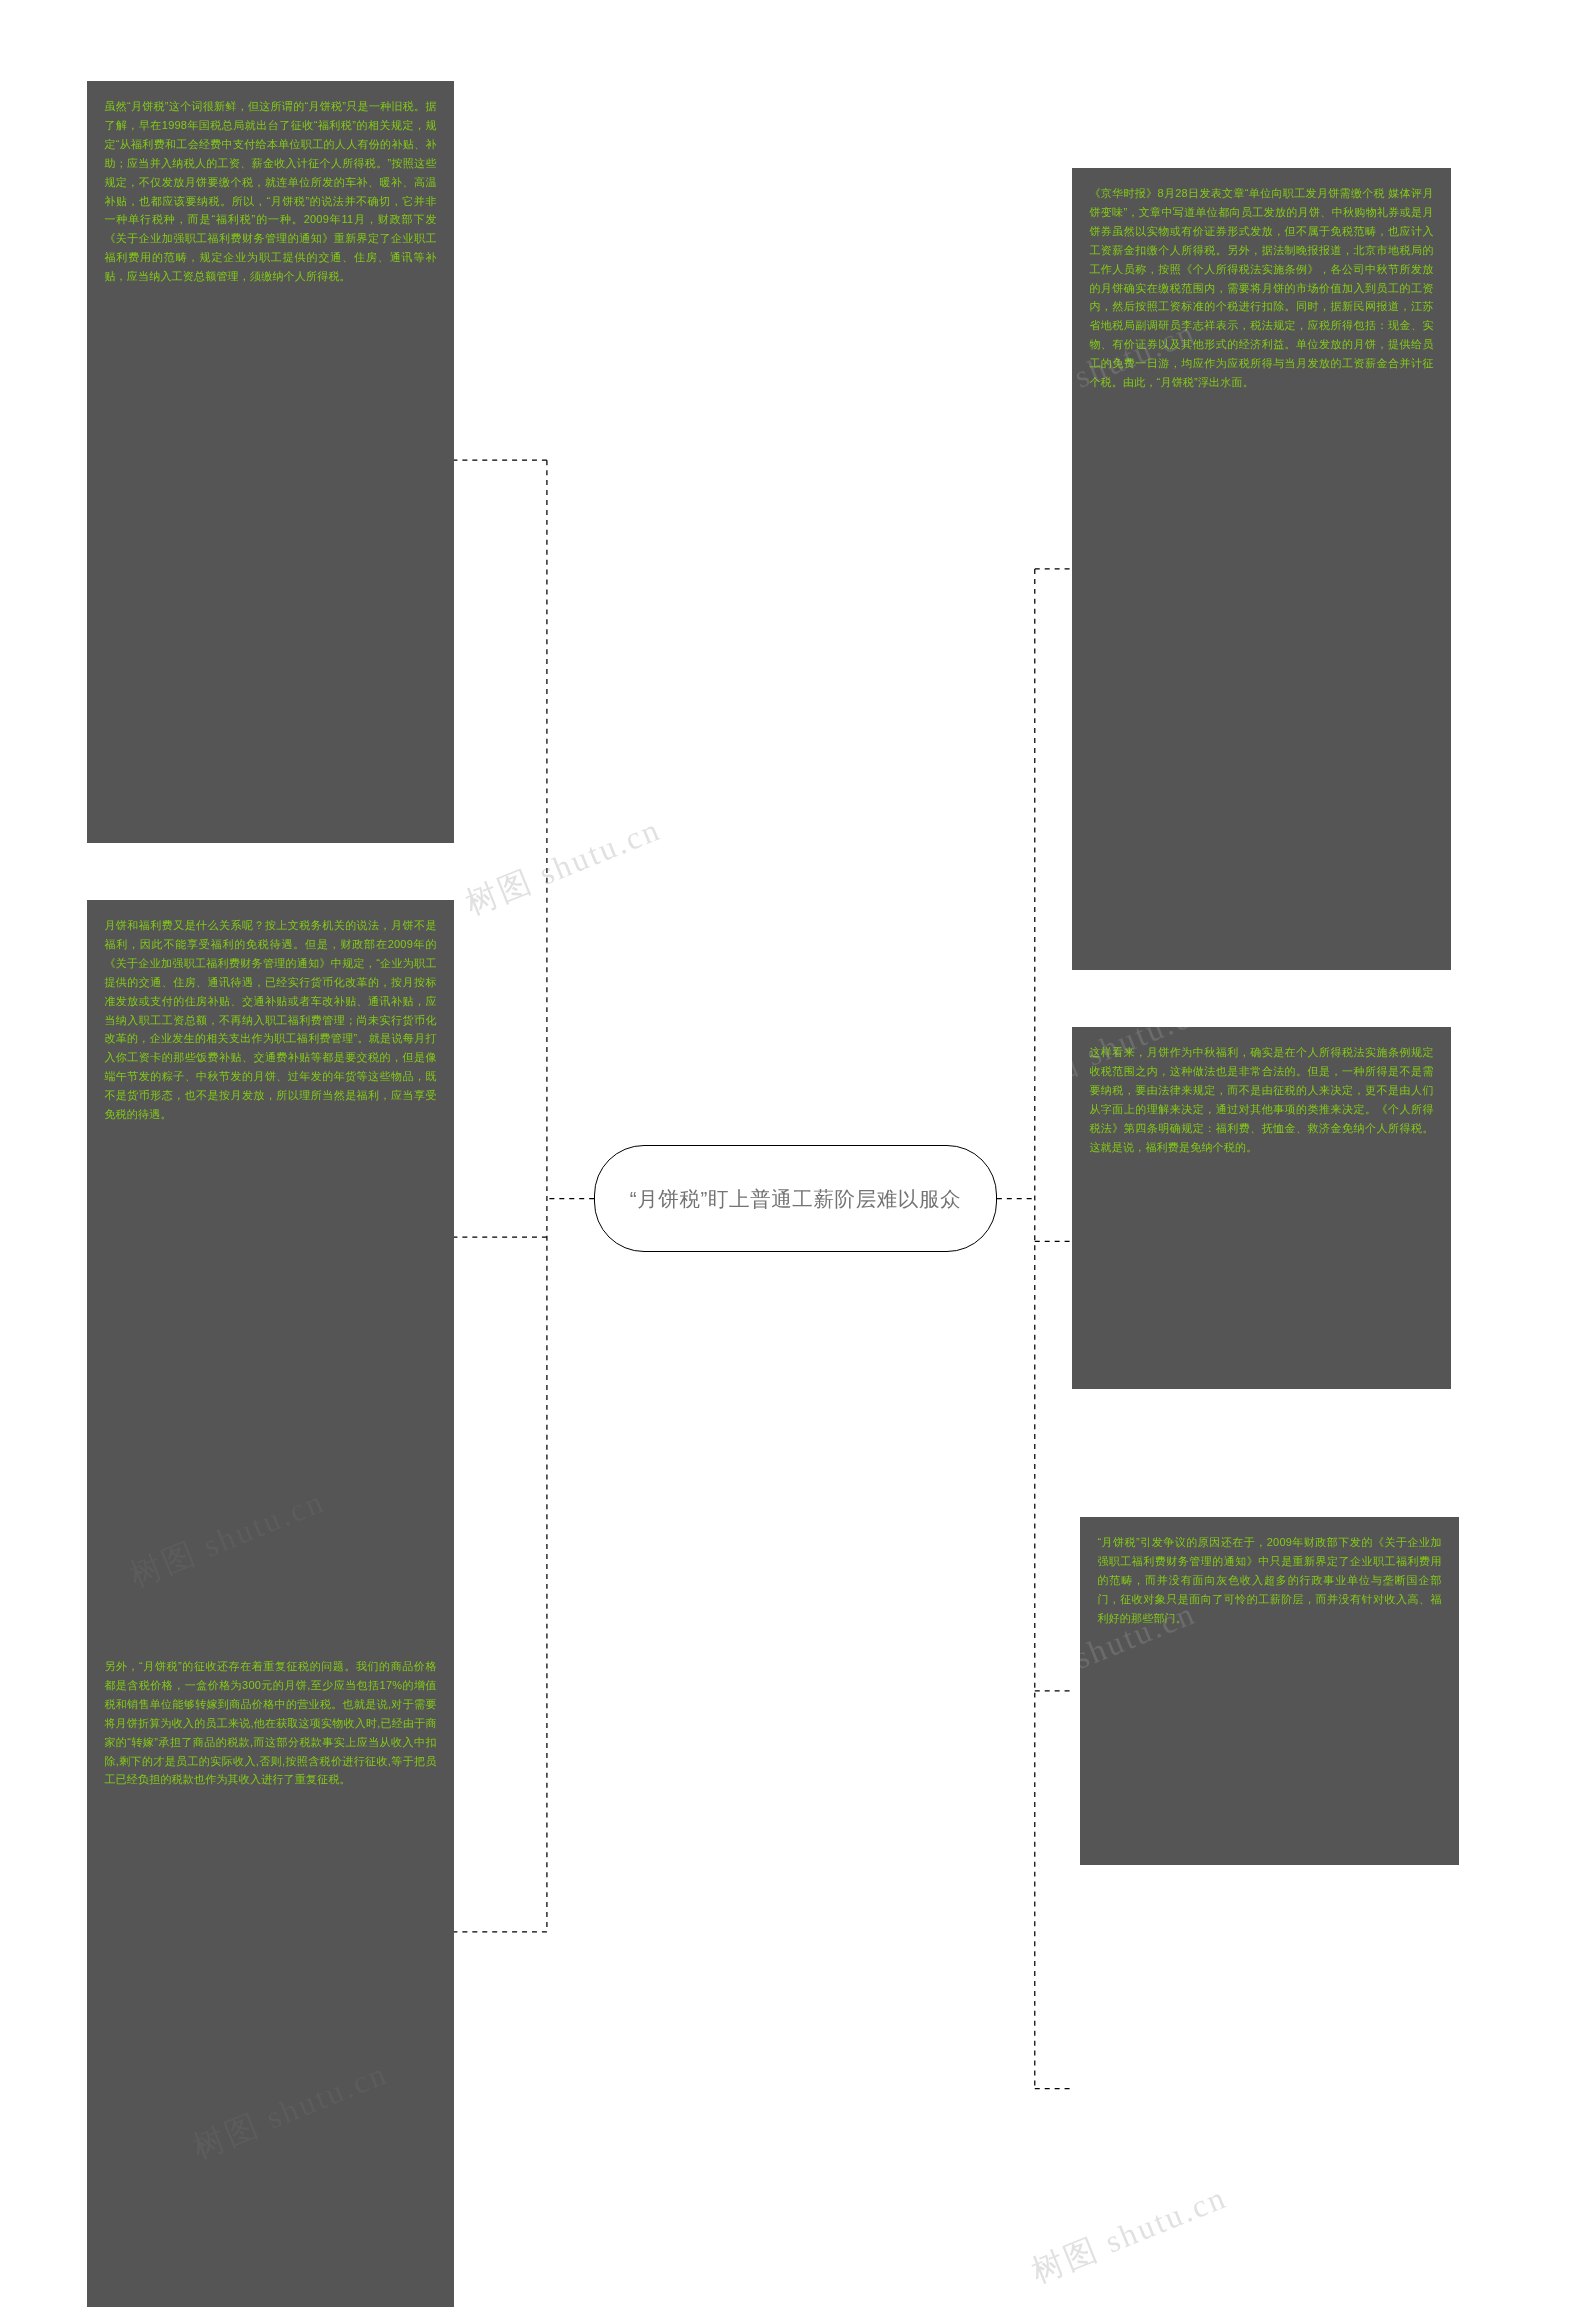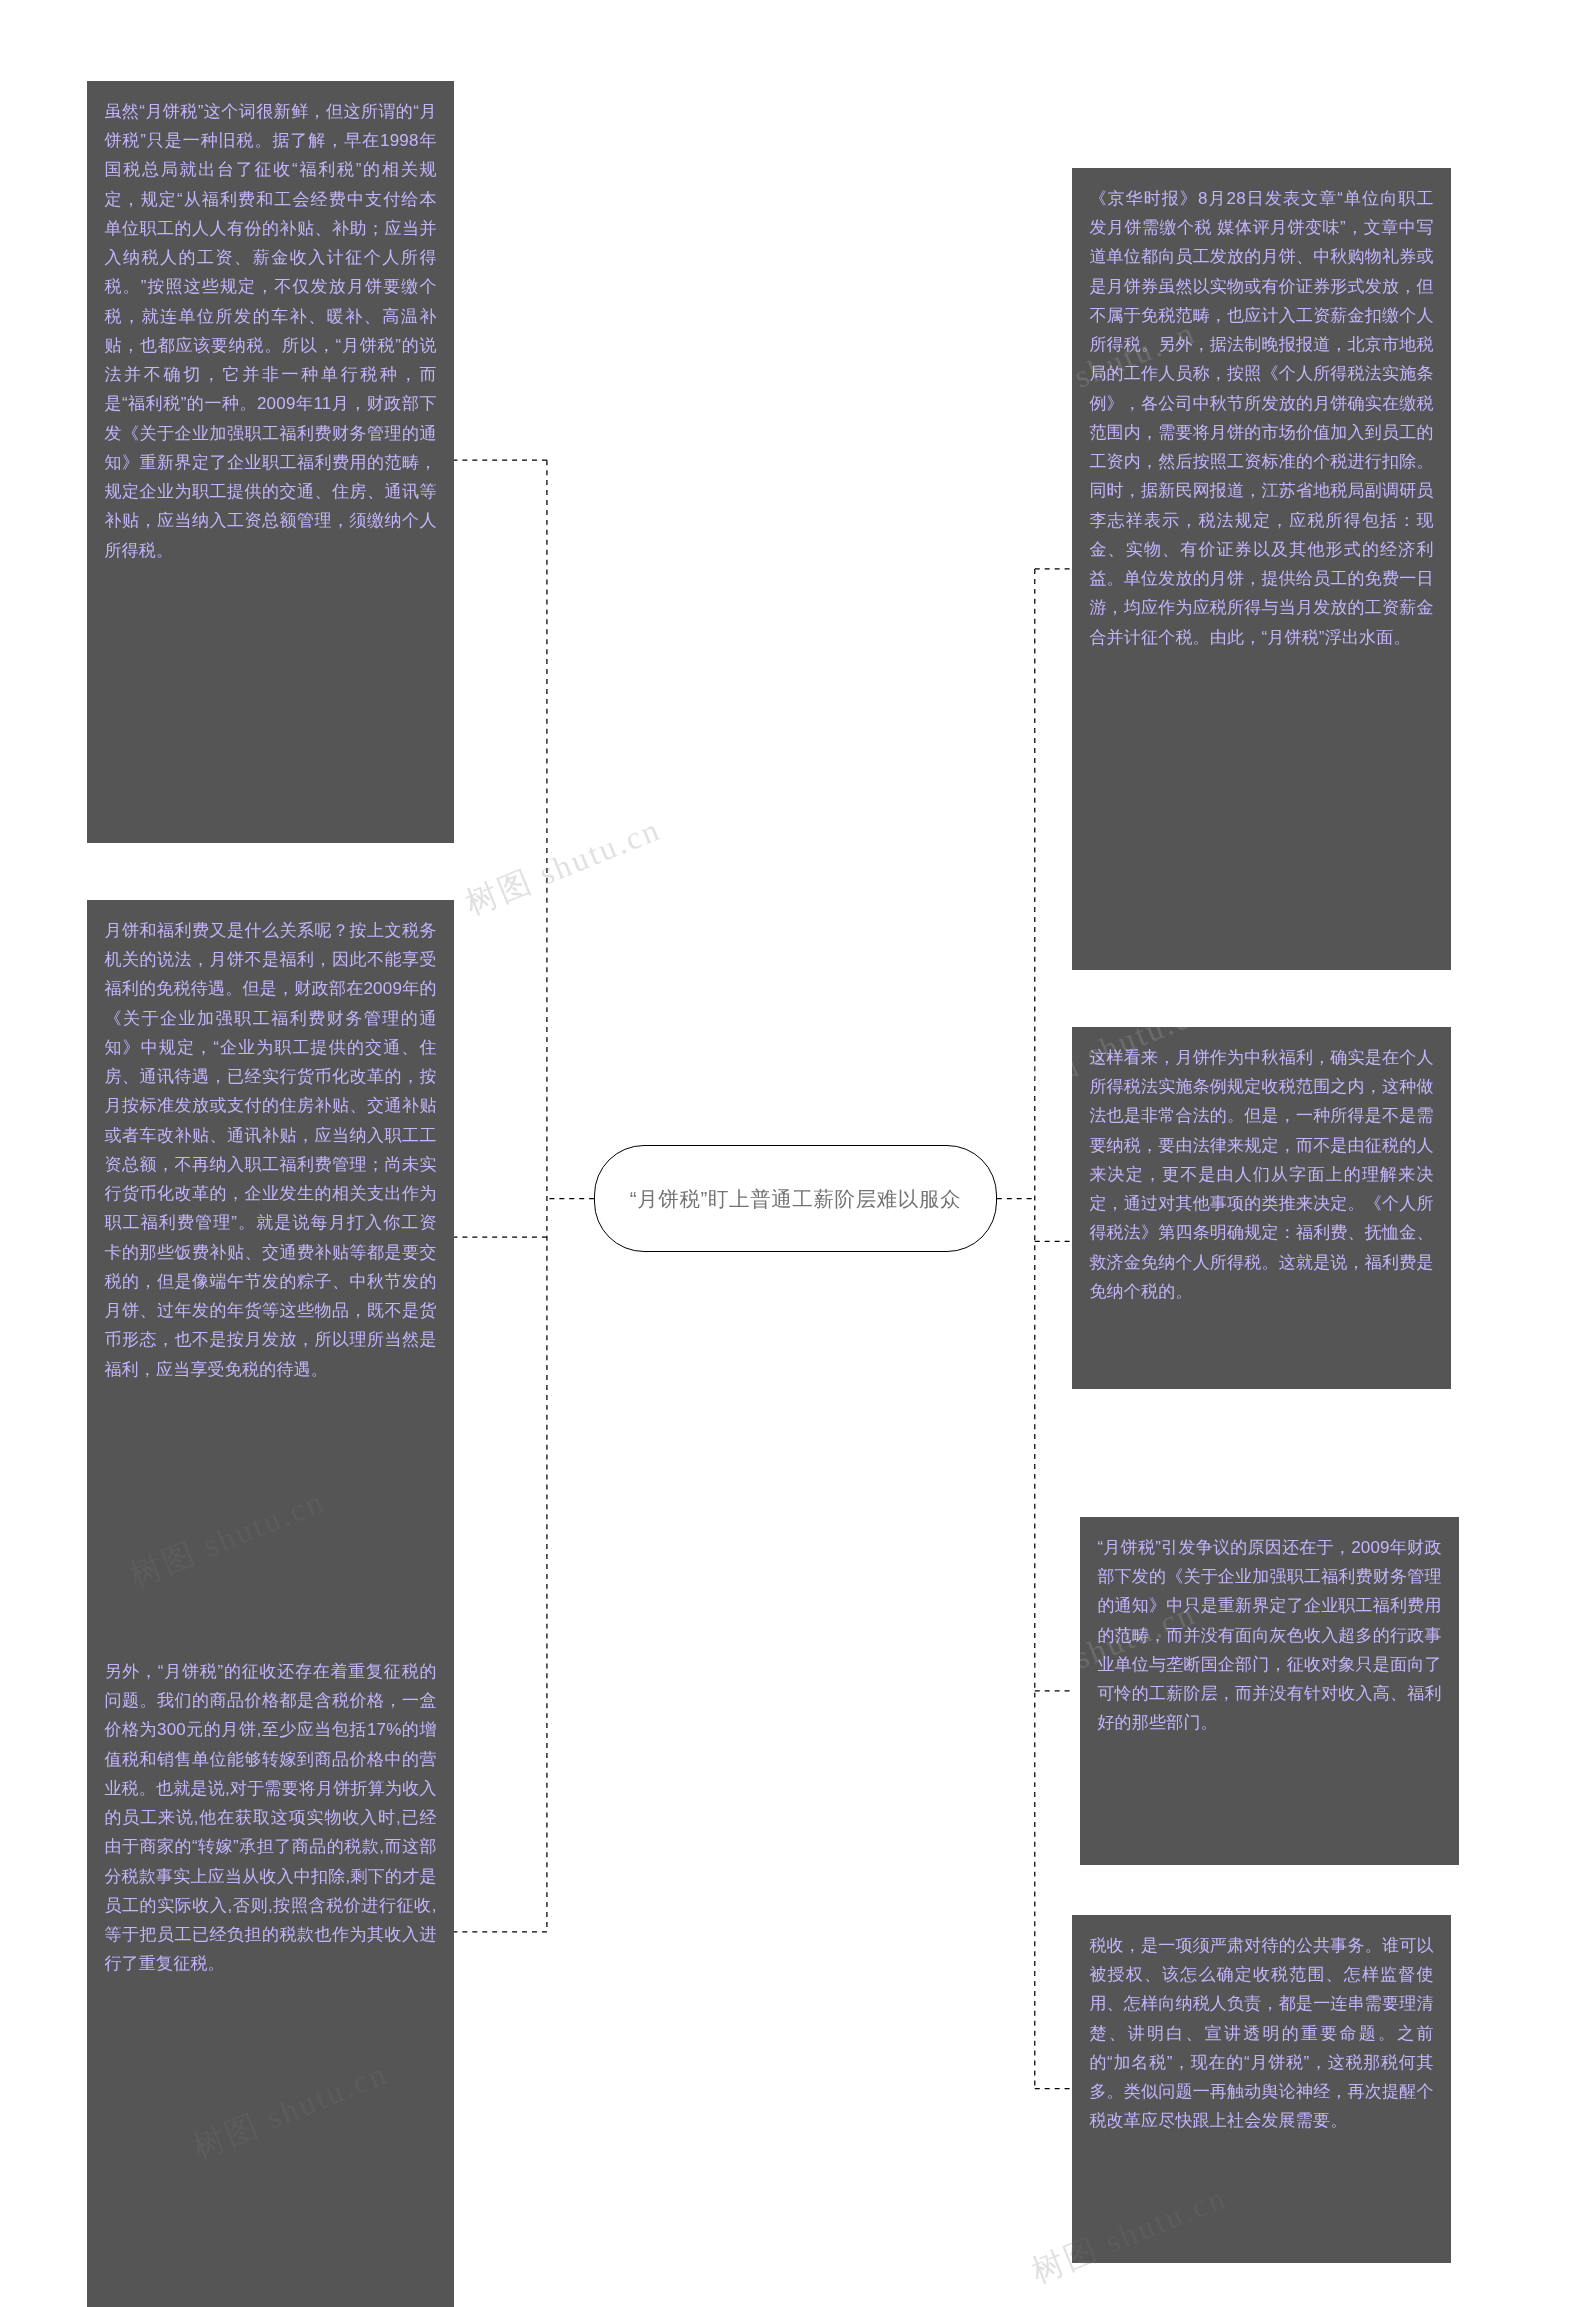--- a/index.html
+++ b/index.html
@@ -32,22 +32,22 @@
   #canvas {
     position: absolute;
     inset: 0;
   }
 
   
   .node {
     position: absolute;
     box-sizing: border-box;
     background: #555555;
-    color: #c4b5fd;
-    font-size: 17px;
+    color: #84cc16;
+    font-size: 11px;
     line-height: 1.72;
     padding: 16px 17.4px;
     text-align: justify;
     letter-spacing: 0.2px;
     overflow: hidden;
   }
 
   .center-node {
     position: absolute;
     box-sizing: border-box;
@@ -91,21 +91,20 @@
 
   <div class="node" id="n-l1" style="left: 87px; top: 81px; width: 367px; height: 762px;">虽然“月饼税”这个词很新鲜，但这所谓的“月饼税”只是一种旧税。据了解，早在1998年国税总局就出台了征收“福利税”的相关规定，规定“从福利费和工会经费中支付给本单位职工的人人有份的补贴、补助；应当并入纳税人的工资、薪金收入计征个人所得税。”按照这些规定，不仅发放月饼要缴个税，就连单位所发的车补、暖补、高温补贴，也都应该要纳税。所以，“月饼税”的说法并不确切，它并非一种单行税种，而是“福利税”的一种。2009年11月，财政部下发《关于企业加强职工福利费财务管理的通知》重新界定了企业职工福利费用的范畴，规定企业为职工提供的交通、住房、通讯等补贴，应当纳入工资总额管理，须缴纳个人所得税。</div>
   <div class="node" id="n-l2" style="left: 87px; top: 900px; width: 367px; height: 746px;">月饼和福利费又是什么关系呢？按上文税务机关的说法，月饼不是福利，因此不能享受福利的免税待遇。但是，财政部在2009年的《关于企业加强职工福利费财务管理的通知》中规定，“企业为职工提供的交通、住房、通讯待遇，已经实行货币化改革的，按月按标准发放或支付的住房补贴、交通补贴或者车改补贴、通讯补贴，应当纳入职工工资总额，不再纳入职工福利费管理；尚未实行货币化改革的，企业发生的相关支出作为职工福利费管理”。就是说每月打入你工资卡的那些饭费补贴、交通费补贴等都是要交税的，但是像端午节发的粽子、中秋节发的月饼、过年发的年货等这些物品，既不是货币形态，也不是按月发放，所以理所当然是福利，应当享受免税的待遇。</div>
   <div class="node" id="n-l3" style="left: 87px; top: 1641px; width: 367px; height: 712px;">另外，“月饼税”的征收还存在着重复征税的问题。我们的商品价格都是含税价格，一盒价格为300元的月饼,至少应当包括17%的增值税和销售单位能够转嫁到商品价格中的营业税。也就是说,对于需要将月饼折算为收入的员工来说,他在获取这项实物收入时,已经由于商家的“转嫁”承担了商品的税款,而这部分税款事实上应当从收入中扣除,剩下的才是员工的实际收入,否则,按照含税价进行征收,等于把员工已经负担的税款也作为其收入进行了重复征税。</div>
 
   <div class="center-node" id="n-center" style="left: 594px; top: 1145px; width: 403px; height: 107px;">“月饼税”盯上普通工薪阶层难以服众</div>
 
   <div class="node" id="n-r1" style="left: 1072px; top: 168px; width: 379px; height: 802px;">《京华时报》8月28日发表文章“单位向职工发月饼需缴个税 媒体评月饼变味”，文章中写道单位都向员工发放的月饼、中秋购物礼券或是月饼券虽然以实物或有价证券形式发放，但不属于免税范畴，也应计入工资薪金扣缴个人所得税。另外，据法制晚报报道，北京市地税局的工作人员称，按照《个人所得税法实施条例》，各公司中秋节所发放的月饼确实在缴税范围内，需要将月饼的市场价值加入到员工的工资内，然后按照工资标准的个税进行扣除。同时，据新民网报道，江苏省地税局副调研员李志祥表示，税法规定，应税所得包括：现金、实物、有价证券以及其他形式的经济利益。单位发放的月饼，提供给员工的免费一日游，均应作为应税所得与当月发放的工资薪金合并计征个税。由此，“月饼税”浮出水面。</div>
   <div class="node" id="n-r2" style="left: 1072px; top: 1027px; width: 379px; height: 362px;">这样看来，月饼作为中秋福利，确实是在个人所得税法实施条例规定收税范围之内，这种做法也是非常合法的。但是，一种所得是不是需要纳税，要由法律来规定，而不是由征税的人来决定，更不是由人们从字面上的理解来决定，通过对其他事项的类推来决定。《个人所得税法》第四条明确规定：福利费、抚恤金、救济金免纳个人所得税。这就是说，福利费是免纳个税的。</div>
   <div class="node" id="n-r3" style="left: 1080px; top: 1517px; width: 379px; height: 348px;">“月饼税”引发争议的原因还在于，2009年财政部下发的《关于企业加强职工福利费财务管理的通知》中只是重新界定了企业职工福利费用的范畴，而并没有面向灰色收入超多的行政事业单位与垄断国企部门，征收对象只是面向了可怜的工薪阶层，而并没有针对收入高、福利好的那些部门。</div>
-  <div class="node" id="n-r4" style="left: 1072px; top: 1915px; width: 379px; height: 348px;">税收，是一项须严肃对待的公共事务。谁可以被授权、该怎么确定收税范围、怎样监督使用、怎样向纳税人负责，都是一连串需要理清楚、讲明白、宣讲透明的重要命题。之前的“加名税”，现在的“月饼税”，这税那税何其多。类似问题一再触动舆论神经，再次提醒个税改革应尽快跟上社会发展需要。</div>
 
 <div class="wm dark" style="left: 995px; top: 348px; transform: rotate(-22deg);">树图 shutu.cn</div>
     <div class="wm" style="left: 460px; top: 845px; transform: rotate(-22deg);">树图 shutu.cn</div>
     <div class="wm dark" style="left: 1007px; top: 1026px; transform: rotate(-22deg);">树图 shutu.cn</div>
     <div class="wm" style="left: 124px; top: 1517px; transform: rotate(-22deg);">树图 shutu.cn</div>
     <div class="wm dark" style="left: 995px; top: 1629px; transform: rotate(-22deg);">树图 shutu.cn</div>
     <div class="wm" style="left: 187px; top: 2089px; transform: rotate(-22deg);">树图 shutu.cn</div>
     <div class="wm" style="left: 1026px; top: 2213px; transform: rotate(-22deg);">树图 shutu.cn</div>
   </div>
 

